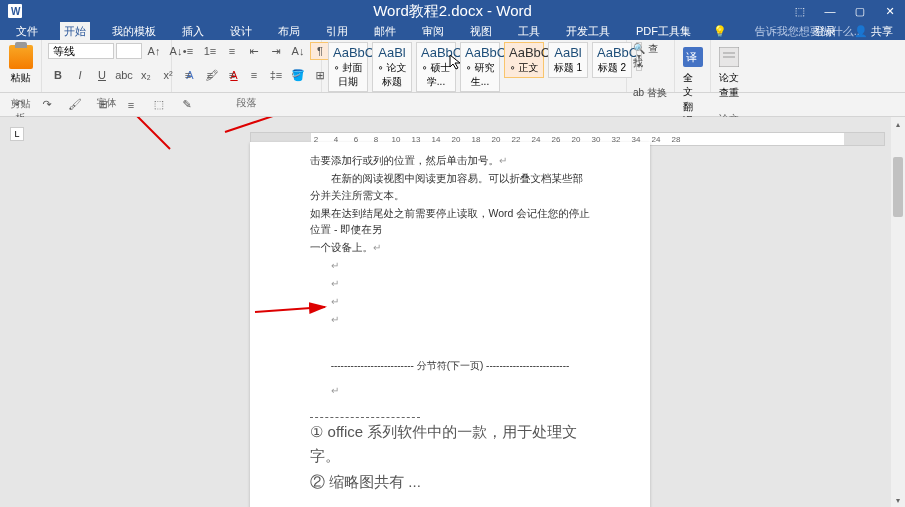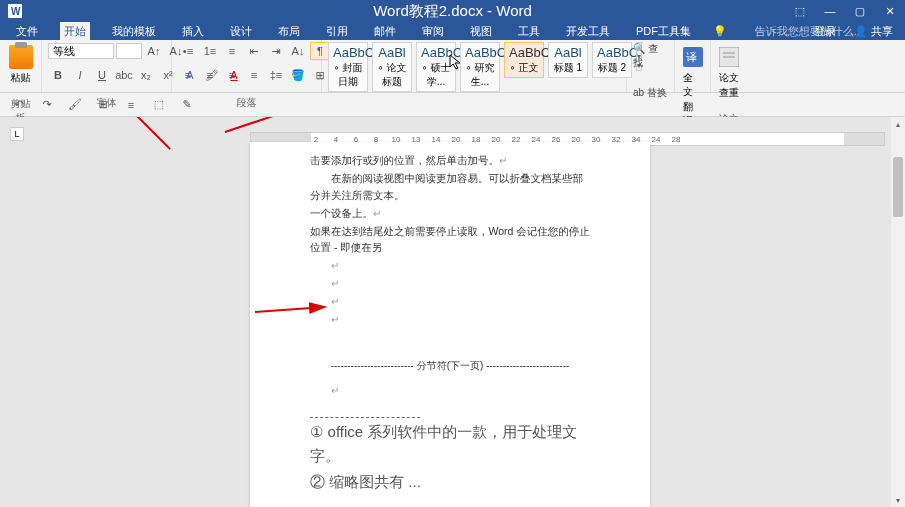--- a/index.html
+++ b/index.html
@@ -284,22 +284,22 @@
       <span class="hruler-mark">24</span>
       <span class="hruler-mark"></span>
       <span class="hruler-mark">28</span>
     <div style="position:absolute;right:0;width:40px;background:#ddd;height:100%"></div>
   </div>
 
   <div class="page page1">
     <div class="doc-text">
       <p style="text-indent:0"><span>击要添加行或列的位置，然后单击加号。</span><span class="pmark">↵</span></p>
       <p><span>在新的阅读视图中阅读更加容易。可以折叠文档某些部分并关注所需文本。</span></p>
+      <p style="text-indent:0"><span>如果在达到结尾处之前需要停止读取，Word 会记住您的停止位置 - 即使在另</span></p>
       <p style="text-indent:0"><span>一个设备上。</span><span class="pmark">↵</span></p>
-      <p style="text-indent:0"><span>如果在达到结尾处之前需要停止读取，Word 会记住您的停止位置 - 即使在另</span></p>
       <p><span class="pmark">↵</span></p>
       <p><span class="pmark">↵</span></p>
       <p><span class="pmark">↵</span></p>
       <p><span class="pmark">↵</span></p>
       <div class="section-break">------------------------- <span>分节符(下一页)</span> -------------------------</div>
       <p><span class="pmark">↵</span></p>
       <div class="footnote-sep"></div>
       <div class="footnote">① office 系列软件中的一款，用于处理文字。</div>
       <div class="footnote">② 缩略图共有 ...</div>
     </div>

